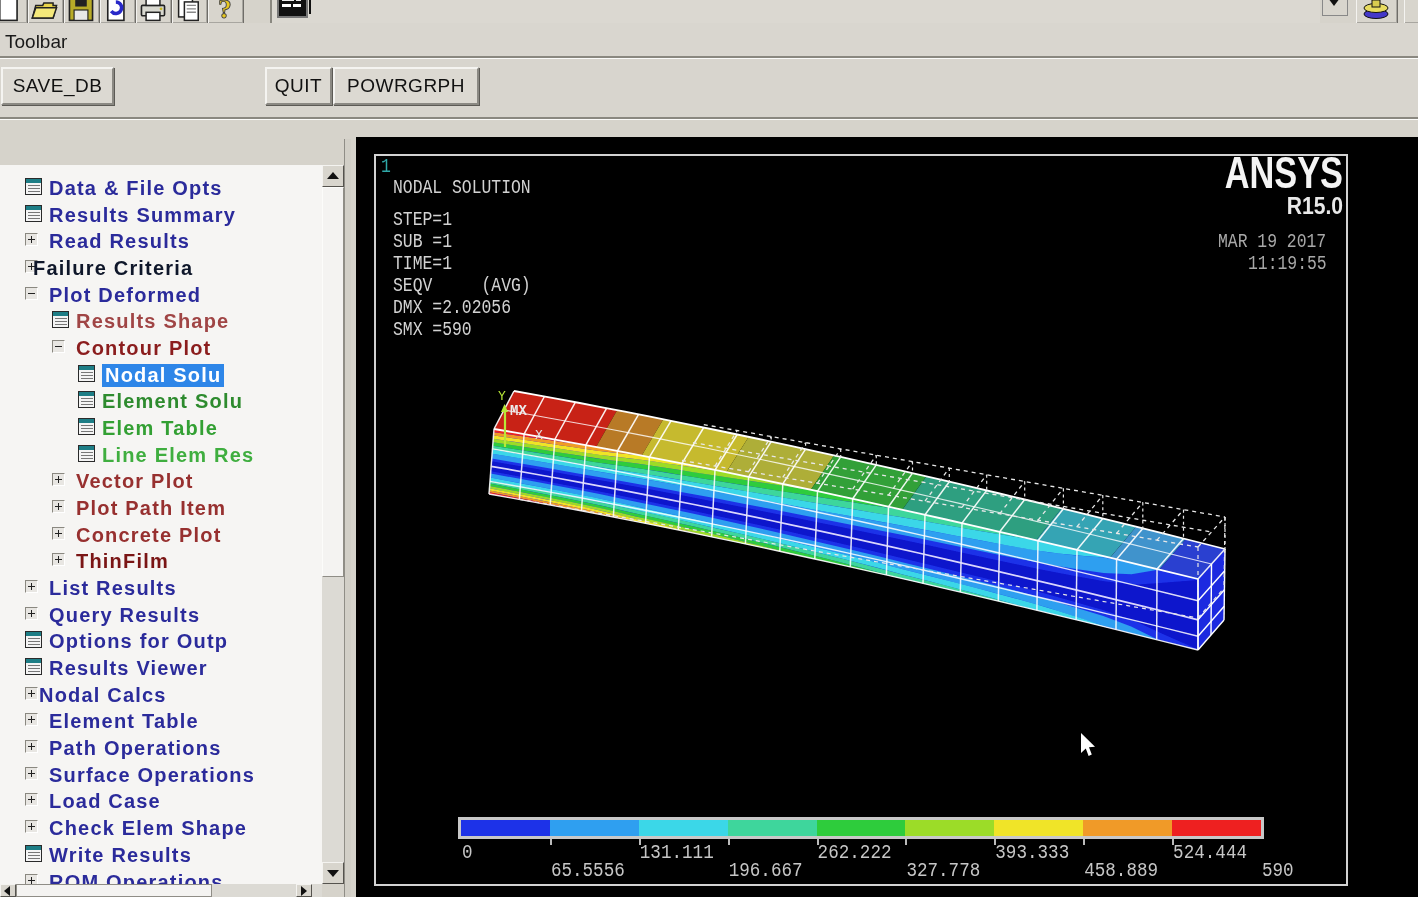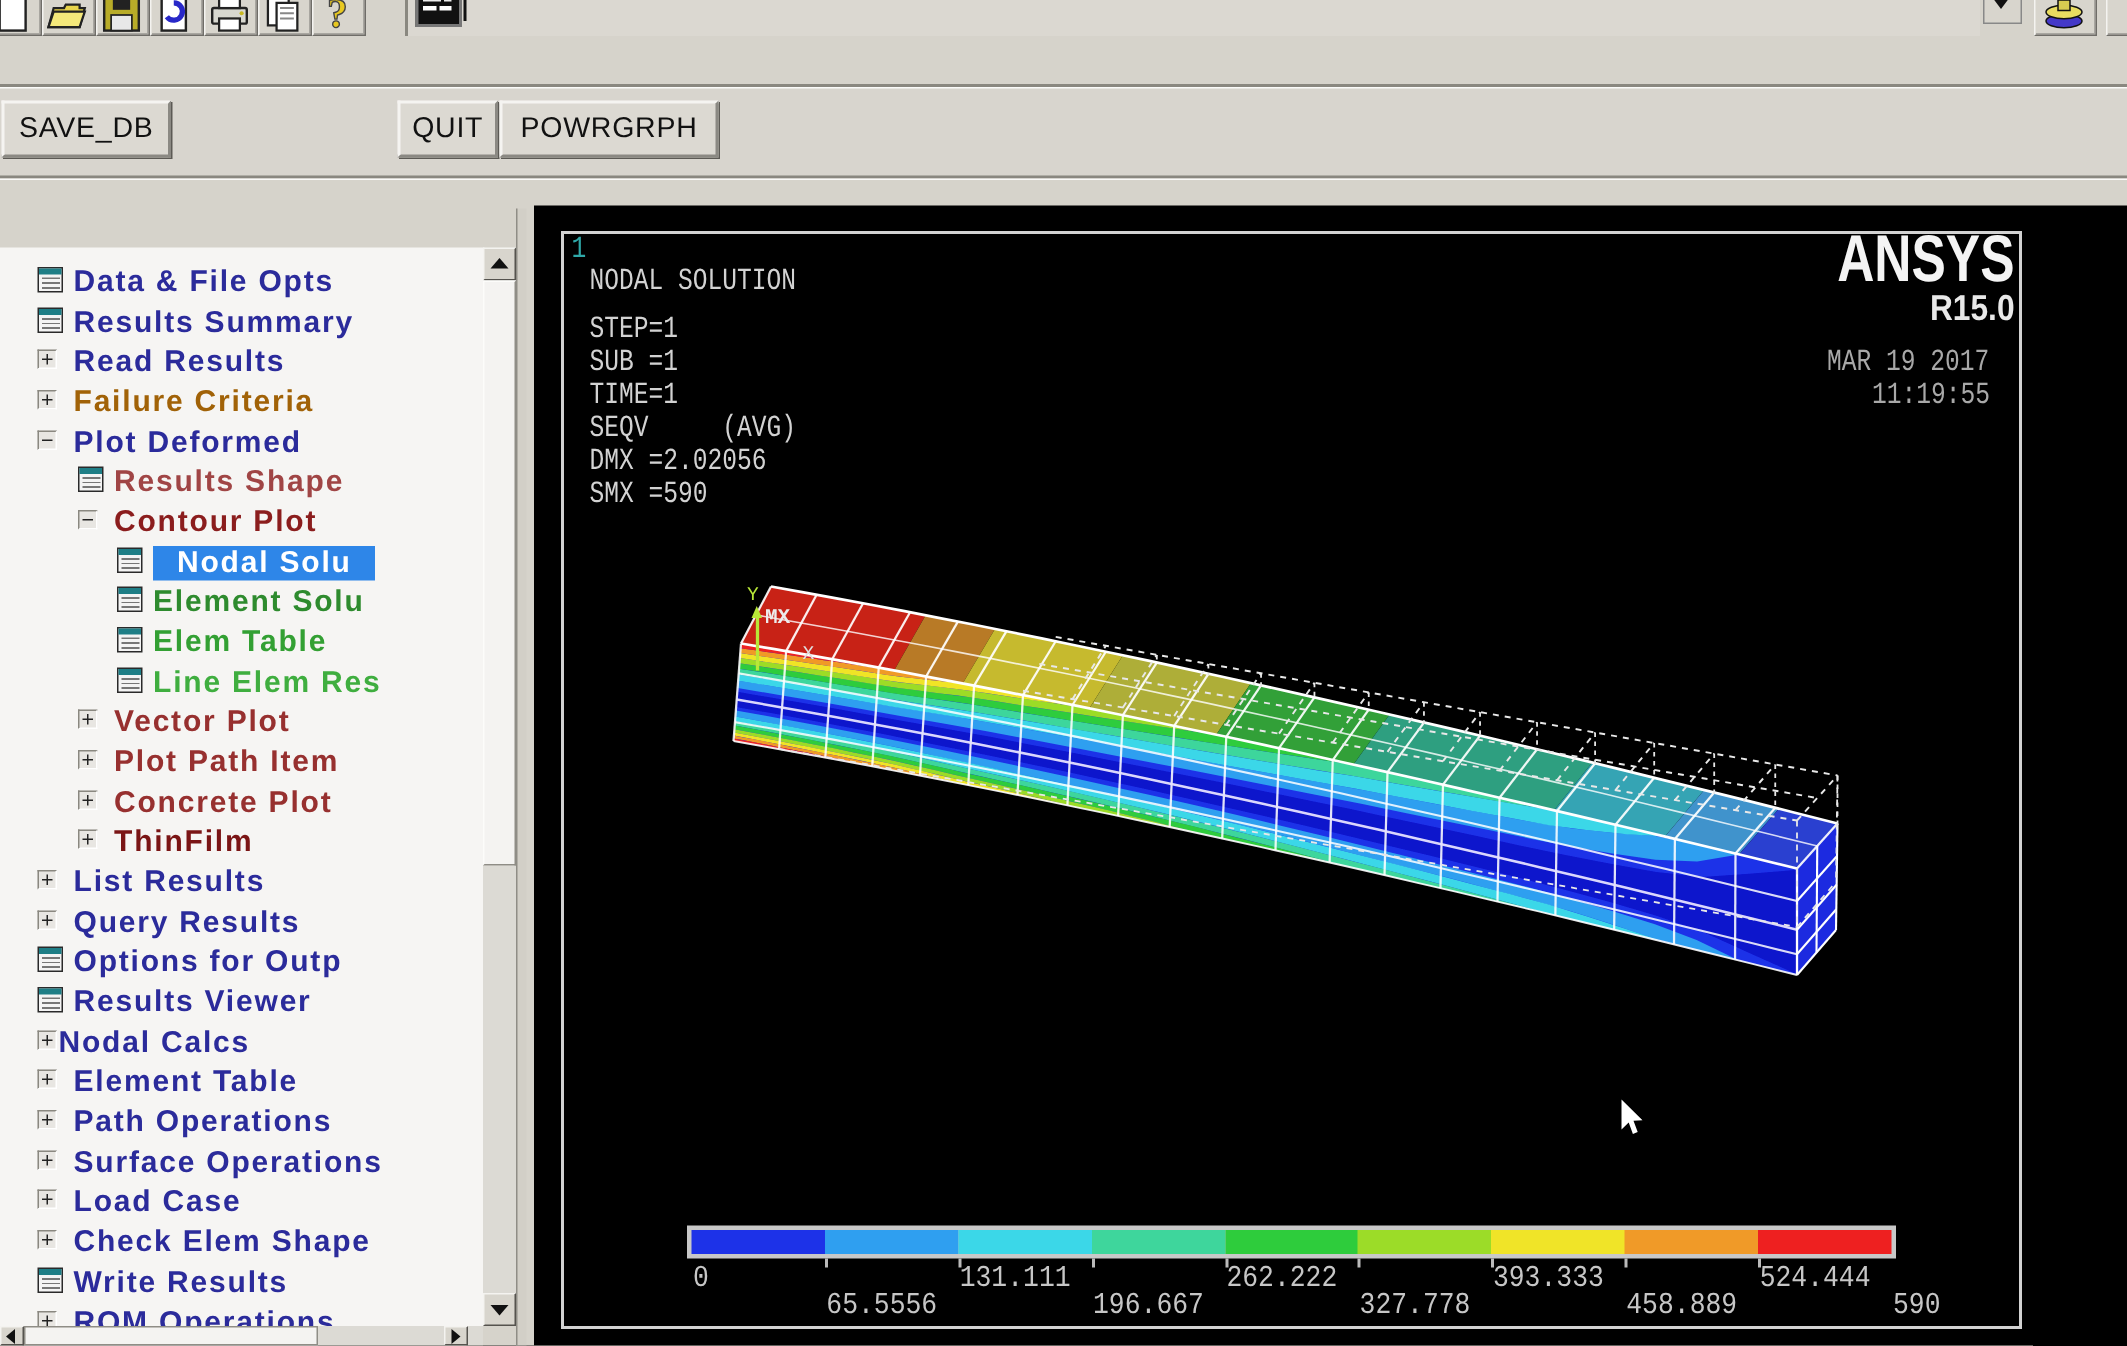--- a/index.html
+++ b/index.html
@@ -99,20 +99,23 @@
     </div>
 <div class="tbtn" style="left:1356px;width:40px;">
       <svg width="30" height="26" viewBox="0 0 30 26" style="position:absolute;left:4px;top:6px;">
         <ellipse cx="15" cy="16" rx="12" ry="4.5" fill="#4438c8" stroke="#111"></ellipse>
         <ellipse cx="15" cy="10" rx="12" ry="4.5" fill="#e8dc60" stroke="#111"></ellipse>
         <rect x="11" y="2" width="8" height="7" fill="#d8cc50" stroke="#111"></rect>
       </svg>
     </div>
 <div class="tbtn" style="left:1404px;width:14px;"></div>
 
+  <div class="abs" style="left:0;top:23px;width:1418px;height:33px;background:#d9d6cf;">
+     <div style="position:absolute;left:5px;top:8px;font-size:19px;color:#1a1a1a;">Toolbar</div>
+  </div>
   <div class="abs" style="left:0;top:56px;width:1418px;height:0;border-top:2px solid #8a8880;border-bottom:2px solid #fbfbf9;"></div>
 
   <div class="abs" style="left:0;top:59px;width:1418px;height:58px;background:#d8d5ce;"></div>
   <div class="bigbtn" style="left:1px;width:113px;">SAVE_DB</div>
   <div class="bigbtn" style="left:265px;width:67px;">QUIT</div>
   <div class="bigbtn" style="left:333px;width:146px;">POWRGRPH</div>
   <div class="abs" style="left:0;top:117px;width:1418px;height:0;border-top:2px solid #8a8880;border-bottom:2px solid #fbfbf9;"></div>
 
   <div class="abs" style="left:0;top:120px;width:1418px;height:777px;background:#d6d3cb;"></div>
 
@@ -140,33 +143,33 @@
 <div class="txt" style="left:49px;top:39px;color:#2b2b9b;">Results Summary</div>
 <div class="pm plus" style="left:25px;top:68px;">
         <i></i>
         <b></b>
       </div>
 <div class="txt" style="left:49px;top:65px;color:#2b2b9b;">Read Results</div>
 <div class="pm plus" style="left:25px;top:95px;">
         <i></i>
         <b></b>
       </div>
-<div class="txt" style="left:49px;top:92px;color:#a16207;">Failure Criteria</div>
+<div class="txt" style="left:33px;top:92px;color:#0f172a;">Failure Criteria</div>
 <div class="pm" style="left:25px;top:122px;">
         <i></i>
       </div>
 <div class="txt" style="left:49px;top:119px;color:#2b2b9b;">Plot Deformed</div>
 <div class="sheet" style="left:52px;top:146px;"></div>
 <div class="txt" style="left:76px;top:145px;color:#a04545;">Results Shape</div>
 <div class="pm" style="left:52px;top:175px;">
         <i></i>
       </div>
 <div class="txt" style="left:76px;top:172px;color:#8b1d1d;">Contour Plot</div>
 <div class="sheet" style="left:78px;top:200px;"></div>
-<div class="txt" style="left:102px;top:199px;background:#2e86e8;color:#fff;padding:0 16px;">Nodal Solu</div>
+<div class="txt" style="left:102px;top:199px;background:#2e86e8;color:#fff;padding:0 3px;">Nodal Solu</div>
 <div class="sheet" style="left:78px;top:226px;"></div>
 <div class="txt" style="left:102px;top:225px;color:#2e8b2e;">Element Solu</div>
 <div class="sheet" style="left:78px;top:253px;"></div>
 <div class="txt" style="left:102px;top:252px;color:#33a033;">Elem Table</div>
 <div class="sheet" style="left:78px;top:280px;"></div>
 <div class="txt" style="left:102px;top:279px;color:#3fae3f;">Line Elem Res</div>
 <div class="pm plus" style="left:52px;top:308px;">
         <i></i>
         <b></b>
       </div>

